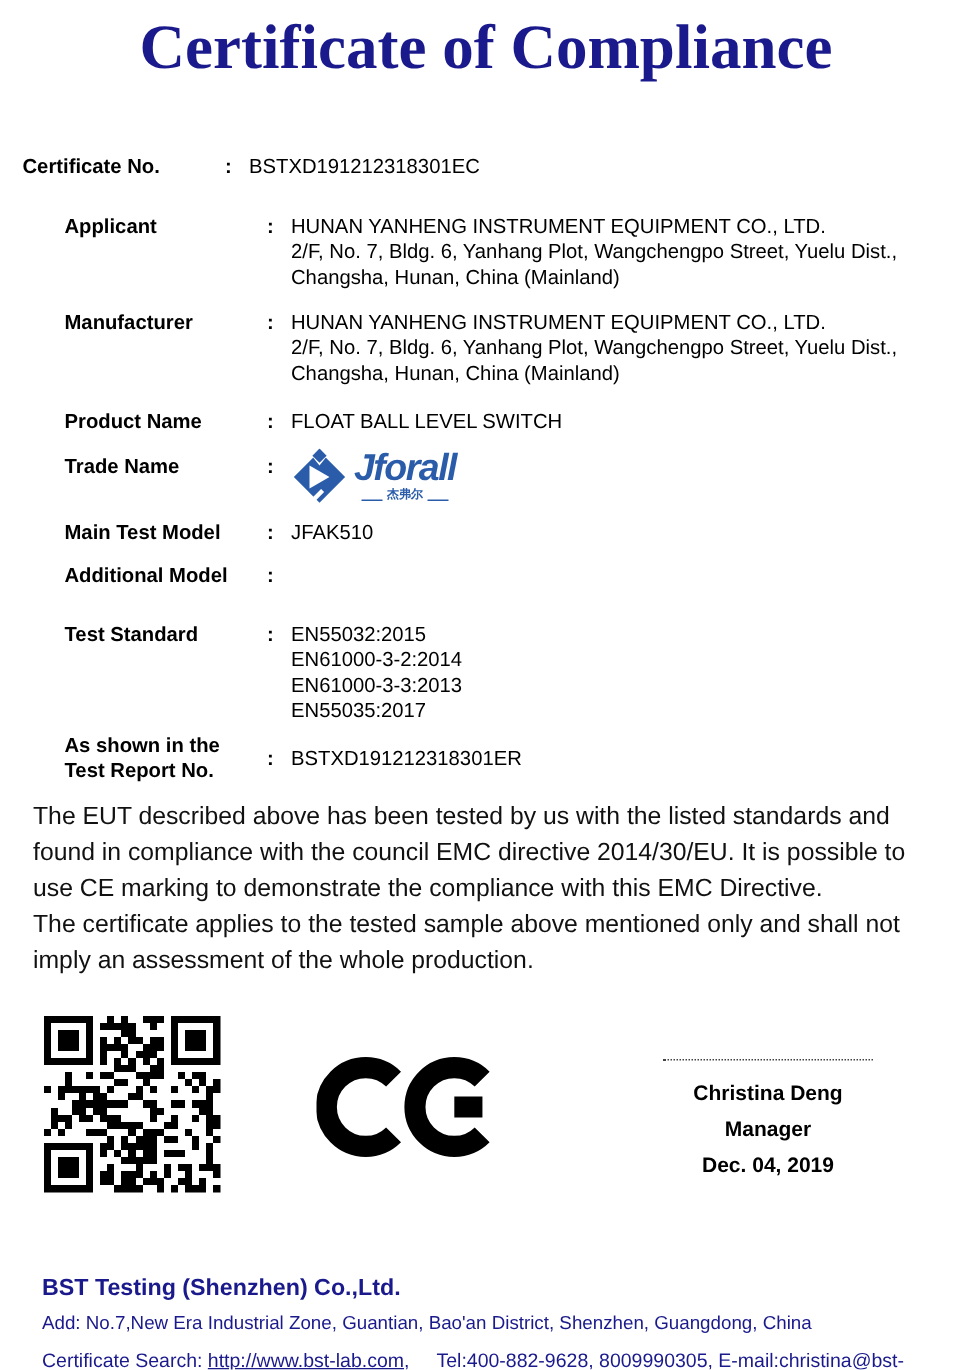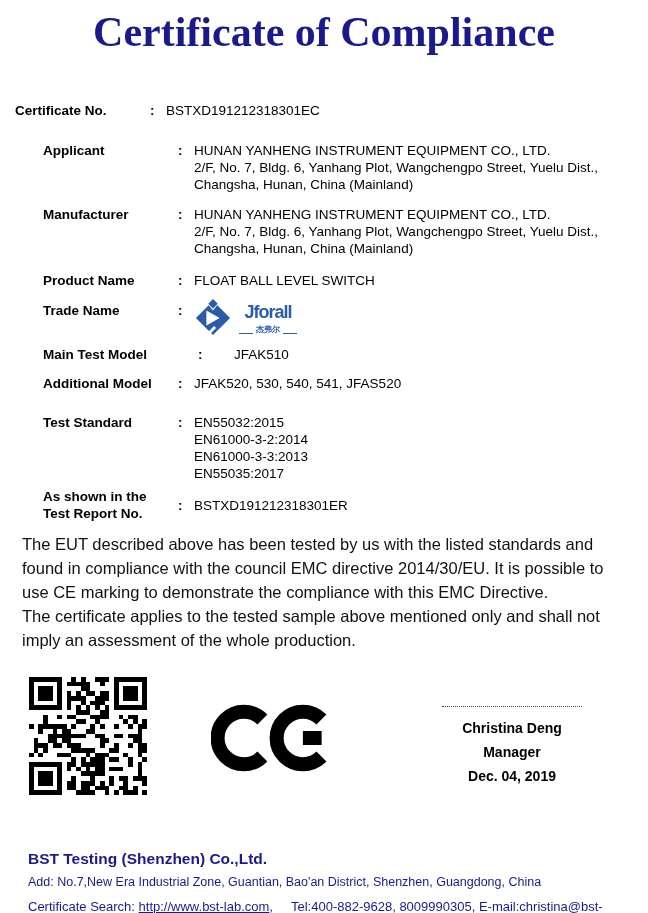--- a/index.html
+++ b/index.html
@@ -21,30 +21,30 @@
   }
   .row .lbl{font-weight:bold;}
   .row .colon{font-weight:bold;}
   .row .val{font-weight:normal;}
   .row .addr{font-weight:normal;}
   .r-cert{margin-top:0;margin-left:15px;}
   .r-applicant{margin-top:23px;}
   .r-manufacturer{margin-top:13px;}
   .r-product{margin-top:15px;}
   .r-trade{margin-top:13px;}
-  .r-main{margin-top:9px;gap:20px;}
+  .r-main{margin-top:9px;}
   .r-additional{margin-top:12px;}
   .r-standard{margin-top:22px;}
   .r-report{margin-top:6px;align-items:center;}
   .logo{display:flex;align-items:flex-start;margin-top:-3px;}
   .logo-icon{width:38px;height:38px;}
   .logo-textcol{margin-left:4px;display:flex;flex-direction:column;align-items:center;}
   .logo-word{
-    color:#2a5caa;font-weight:bold;
-    font-size:18px;line-height:26px;letter-spacing:-1px;
+    color:#2a5caa;font-weight:bold;font-style:italic;
+    font-size:25px;line-height:26px;letter-spacing:-1px;
   }
   .logo-sub{display:flex;align-items:flex-end;color:#2a5caa;font-size:8px;line-height:9px;font-weight:bold;}
   .logo-dash{display:inline-block;width:14px;height:0;border-top:1px solid #2a5caa;margin:0 3px;}
   .statement{
     margin:10px 20px 0 22px;width:608px;
     font-size:16.5px;line-height:24px;color:#111;
   }
   .marks{display:flex;align-items:flex-start;margin-top:22px;}
   .qr{width:118px;height:118px;margin-left:29px;margin-top:3px;}
   .ce{height:78px;width:120px;margin-left:64px;margin-top:25px;}
@@ -124,21 +124,20 @@
 
   <div class="row r-main">
     <span class="lbl">Main Test Model</span>
     <span class="colon">:</span>
     <span class="val">JFAK510</span>
   </div>
 
   <div class="row r-additional">
     <span class="lbl">Additional Model</span>
     <span class="colon">:</span>
-    <span class="val">JFAK520, 530, 540, 541, JFAS520</span>
   </div>
 
   <div class="row r-standard">
     <span class="lbl">Test Standard</span>
     <span class="colon">:</span>
     <span>
       <div class="val">EN55032:2015</div>
       <div class="val">EN61000-3-2:2014</div>
       <div class="val">EN61000-3-3:2013</div>
       <div class="val">EN55035:2017</div>

